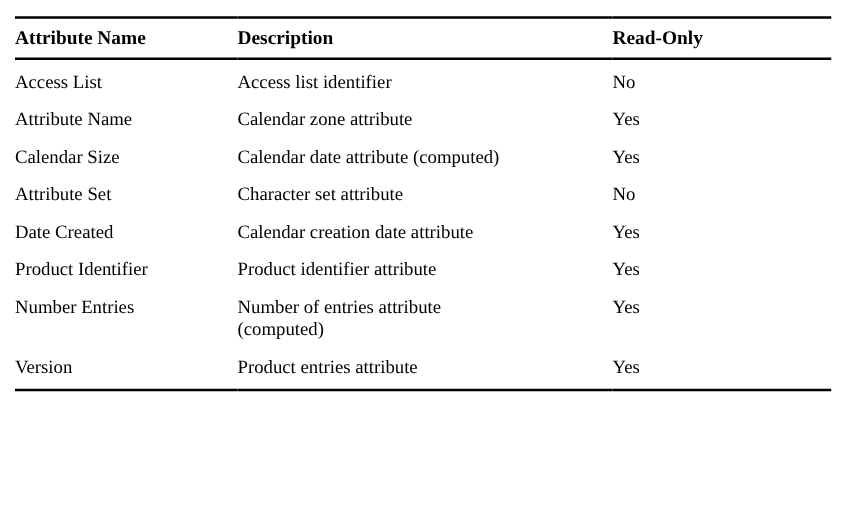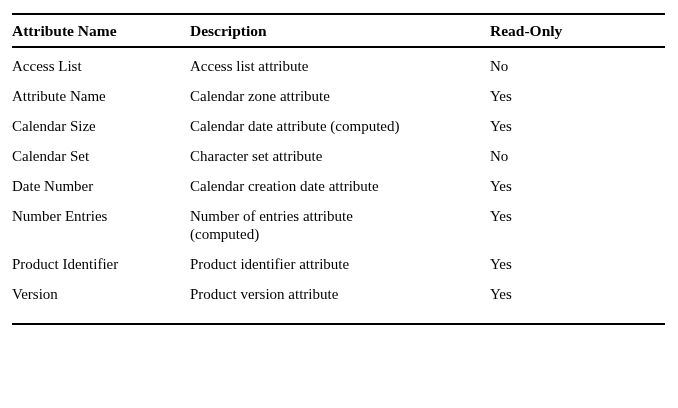--- a/index.html
+++ b/index.html
@@ -60,21 +60,21 @@
     line-height: 18px;
     padding: 6px 0 6px 0;
     vertical-align: top;
   }
 
   table.attr-table tbody tr.data-row:first-child td {
     padding-top: 9px;
   }
 
   table.attr-table tbody tr.data-row:last-child td {
-    padding-bottom: 20px;
+    padding-bottom: 8px;
     font-family: Liberation Serif, serif;
   }
 
   table.attr-table tbody {
     border-bottom: 2px solid #000000;
     margin-left: 20px;
   }
 
   td.cell-name { padding-right: 8px; }
   td.cell-desc { padding-right: 10px; }
@@ -96,69 +96,69 @@
       <tr class="header-row">
         <th class="cell-name">Attribute Name</th>
         <th class="cell-desc">Description</th>
         <th class="cell-ro">Read-Only</th>
       </tr>
     </thead>
     <tbody id="table-body">
         <tr class="data-row">
           <td class="cell-name">Access List</td>
           <td class="cell-desc">
-            <span class="desc-line">Access list attribute</span>
+            <span class="desc-line">Access list identifier</span>
           </td>
           <td class="cell-ro">No</td>
         </tr>
         <tr class="data-row">
           <td class="cell-name">Attribute Name</td>
           <td class="cell-desc">
             <span class="desc-line">Calendar zone attribute</span>
           </td>
           <td class="cell-ro">Yes</td>
         </tr>
         <tr class="data-row">
           <td class="cell-name">Calendar Size</td>
           <td class="cell-desc">
             <span class="desc-line">Calendar date attribute (computed)</span>
           </td>
           <td class="cell-ro">Yes</td>
         </tr>
         <tr class="data-row">
-          <td class="cell-name">Calendar Set</td>
+          <td class="cell-name">Attribute Set</td>
           <td class="cell-desc">
             <span class="desc-line">Character set attribute</span>
           </td>
           <td class="cell-ro">No</td>
         </tr>
         <tr class="data-row">
-          <td class="cell-name">Date Number</td>
+          <td class="cell-name">Date Created</td>
           <td class="cell-desc">
             <span class="desc-line">Calendar creation date attribute</span>
+          </td>
+          <td class="cell-ro">Yes</td>
+        </tr>
+        <tr class="data-row">
+          <td class="cell-name">Product Identifier</td>
+          <td class="cell-desc">
+            <span class="desc-line">Product identifier attribute</span>
           </td>
           <td class="cell-ro">Yes</td>
         </tr>
         <tr class="data-row">
           <td class="cell-name">Number Entries</td>
           <td class="cell-desc">
             <span class="desc-line">Number of entries attribute</span>
             <span class="desc-line">(computed)</span>
           </td>
           <td class="cell-ro">Yes</td>
         </tr>
         <tr class="data-row">
-          <td class="cell-name">Product Identifier</td>
-          <td class="cell-desc">
-            <span class="desc-line">Product identifier attribute</span>
-          </td>
-          <td class="cell-ro">Yes</td>
-        </tr>
-        <tr class="data-row">
           <td class="cell-name">Version</td>
           <td class="cell-desc">
-            <span class="desc-line">Product version attribute</span>
+            <span class="desc-line">Product entries attribute</span>
           </td>
           <td class="cell-ro">Yes</td>
         </tr>
       </tbody>
   </table>
 </div>
 
 </body></html>

